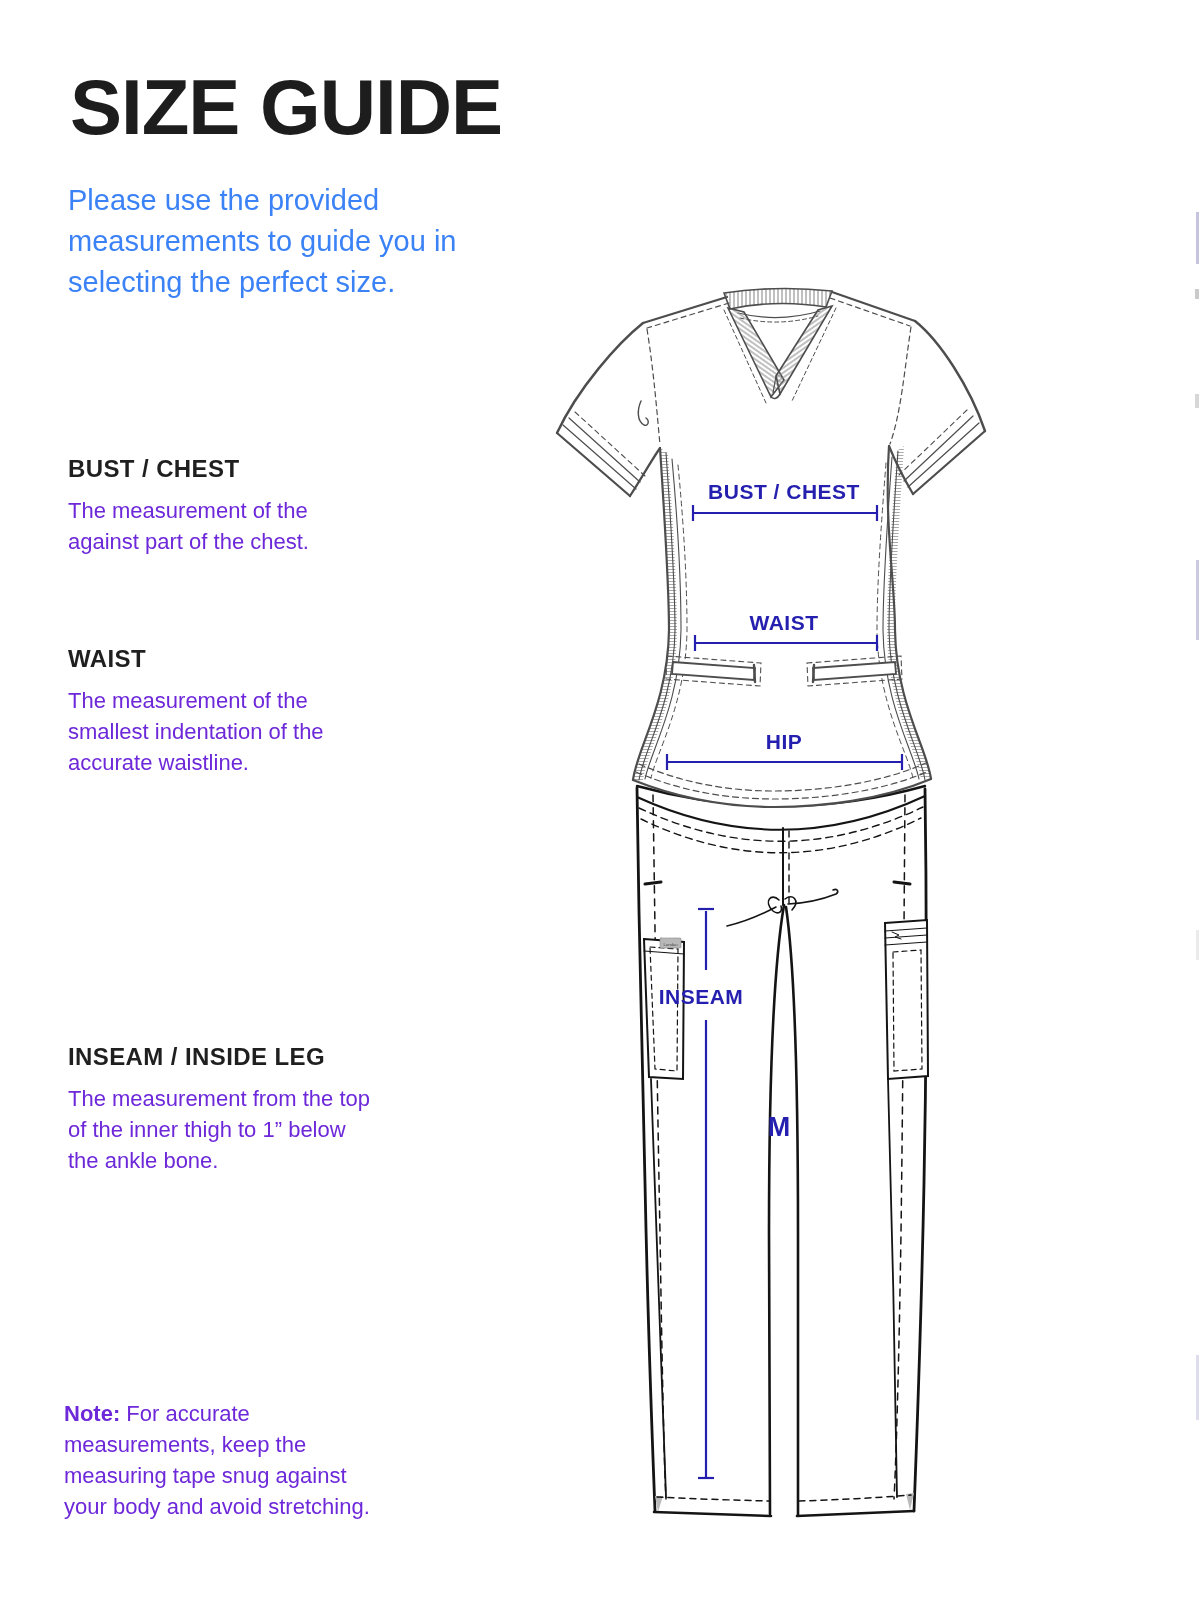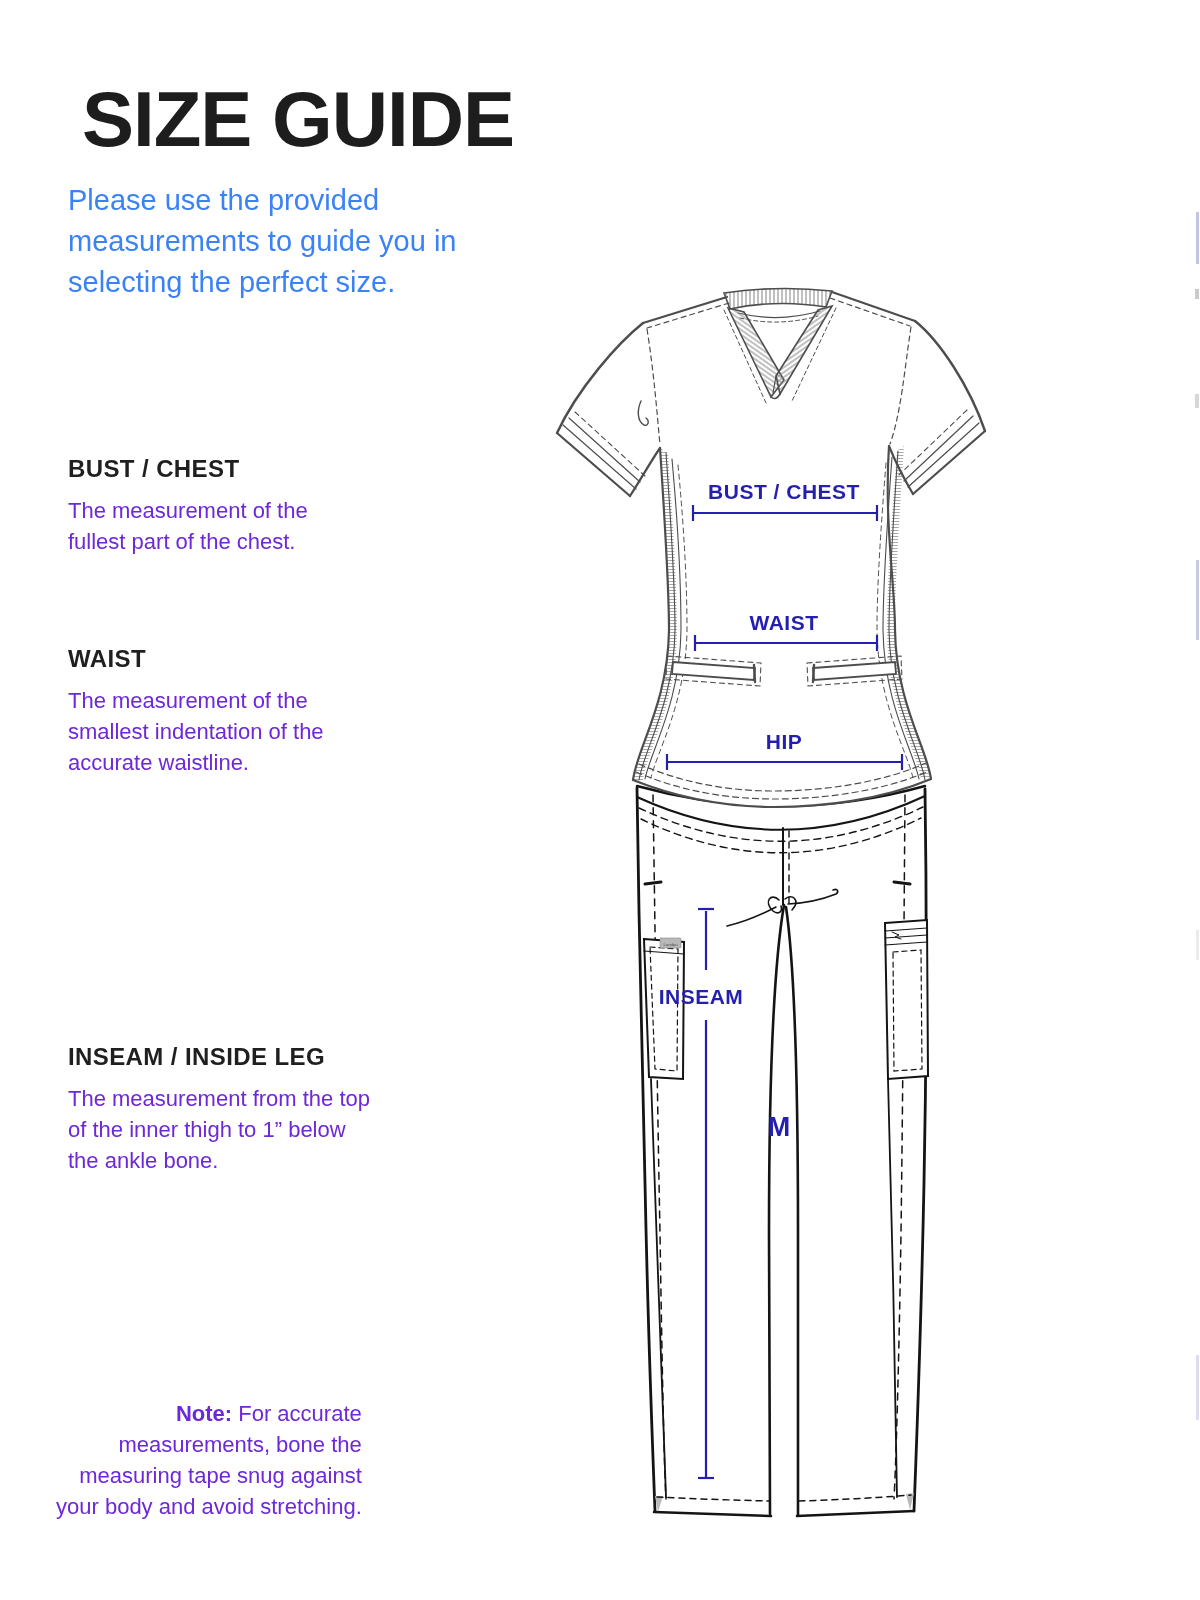--- a/index.html
+++ b/index.html
@@ -1,29 +1,29 @@
 <!DOCTYPE html>
 <html><head>
 <meta charset="utf-8">
 <style>
   html,body{margin:0;padding:0;background:#ffffff;}
   .canvas{
     position:relative;width:1200px;height:1600px;background:#ffffff;overflow:hidden;
     font-family:"Liberation Sans",sans-serif;color:#222;
   }
   .page-title{
-    position:absolute;left:66px;top:64px;margin:16px;
+    position:absolute;left:66px;top:64px;margin:4px;
     font-size:78px;font-weight:700;letter-spacing:-1px;line-height:1;color:#1d1d1d;
   }
   .intro{position:absolute;left:68px;top:180px;font-size:29px;line-height:41px;color:#3b82f6;}
   .sec{position:absolute;left:68px;}
   .sec h2{margin:0 0 12px 0;font-size:24px;font-weight:700;letter-spacing:.4px;line-height:28px;color:#1f1f1f;}
   .sec .bl,.note .bl{font-size:22px;line-height:31px;color:#6d28d9;}
   .s0{top:455px;} .s1{top:645px;} .s2{top:835px;} .s3{top:1043px;}
-  .note{position:absolute;left:56px;top:1398px;font-size:22px;line-height:31px;color:#2c2c2c;text-align:right;}
+  .note{position:absolute;left:64px;top:1398px;font-size:22px;line-height:31px;color:#2c2c2c;}
   .b{font-weight:700;}
   .diagram{position:absolute;left:533px;top:283px;width:470px;height:1250px;}
   .edge-art{position:absolute;pointer-events:none;}
   svg text{font-family:"Liberation Sans",sans-serif;}
   .mlabel{font-weight:700;font-size:21px;letter-spacing:.5px;fill:#241fae;}
   .msize{font-weight:700;font-size:27px;fill:#241fae;}
   .tagtxt{font-size:4.2px;fill:#4a4a4a;}
 </style>
 </head>
 <body>
@@ -34,41 +34,41 @@
 
   <div class="intro">
     <div>Please use the provided</div>
     <div>measurements to guide you in</div>
     <div>selecting the perfect size.</div>
   </div>
 
   <section class="sec s0">
     <h2>BUST / CHEST</h2>
     <div class="bl">The measurement of the</div>
-    <div class="bl">fullest part of the chest.</div>
+    <div class="bl">against part of the chest.</div>
   </section>
 
   <section class="sec s1">
     <h2>WAIST</h2>
     <div class="bl">The measurement of the</div>
     <div class="bl">smallest indentation of the</div>
     <div class="bl">accurate waistline.</div>
   </section>
 
 
   <section class="sec s3">
     <h2>INSEAM / INSIDE LEG</h2>
     <div class="bl">The measurement from the top</div>
     <div class="bl">of the inner thigh to 1” below</div>
     <div class="bl">the ankle bone.</div>
   </section>
 
   <div class="note">
     <div class="bl"><span class="b">Note:</span> <span>For accurate</span></div>
-    <div class="bl">measurements, bone the</div>
+    <div class="bl">measurements, keep the</div>
     <div class="bl">measuring tape snug against</div>
     <div class="bl">your body and avoid stretching.</div>
   </div>
 
   <div class="diagram">
   <svg width="470" height="1250" viewBox="0 0 470 1250" xmlns="http://www.w3.org/2000/svg">
     <defs>
       <pattern id="ribV" width="4" height="4" patternUnits="userSpaceOnUse">
             <path d="M1 0 V4" stroke="#8b8b8b" stroke-width="1.1"></path>
           </pattern>

